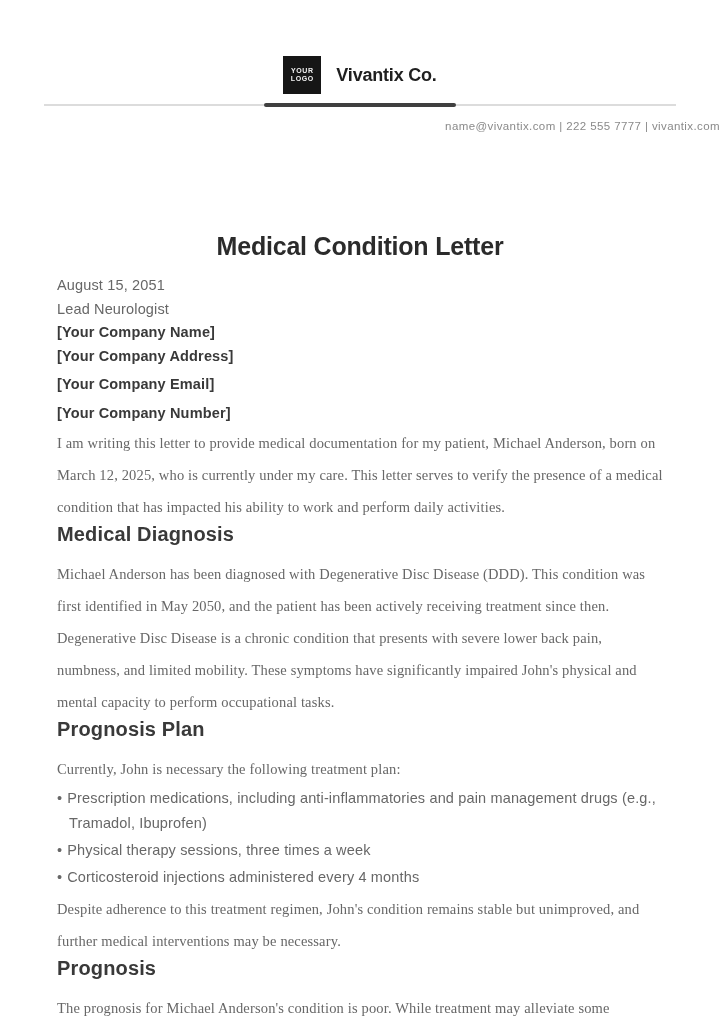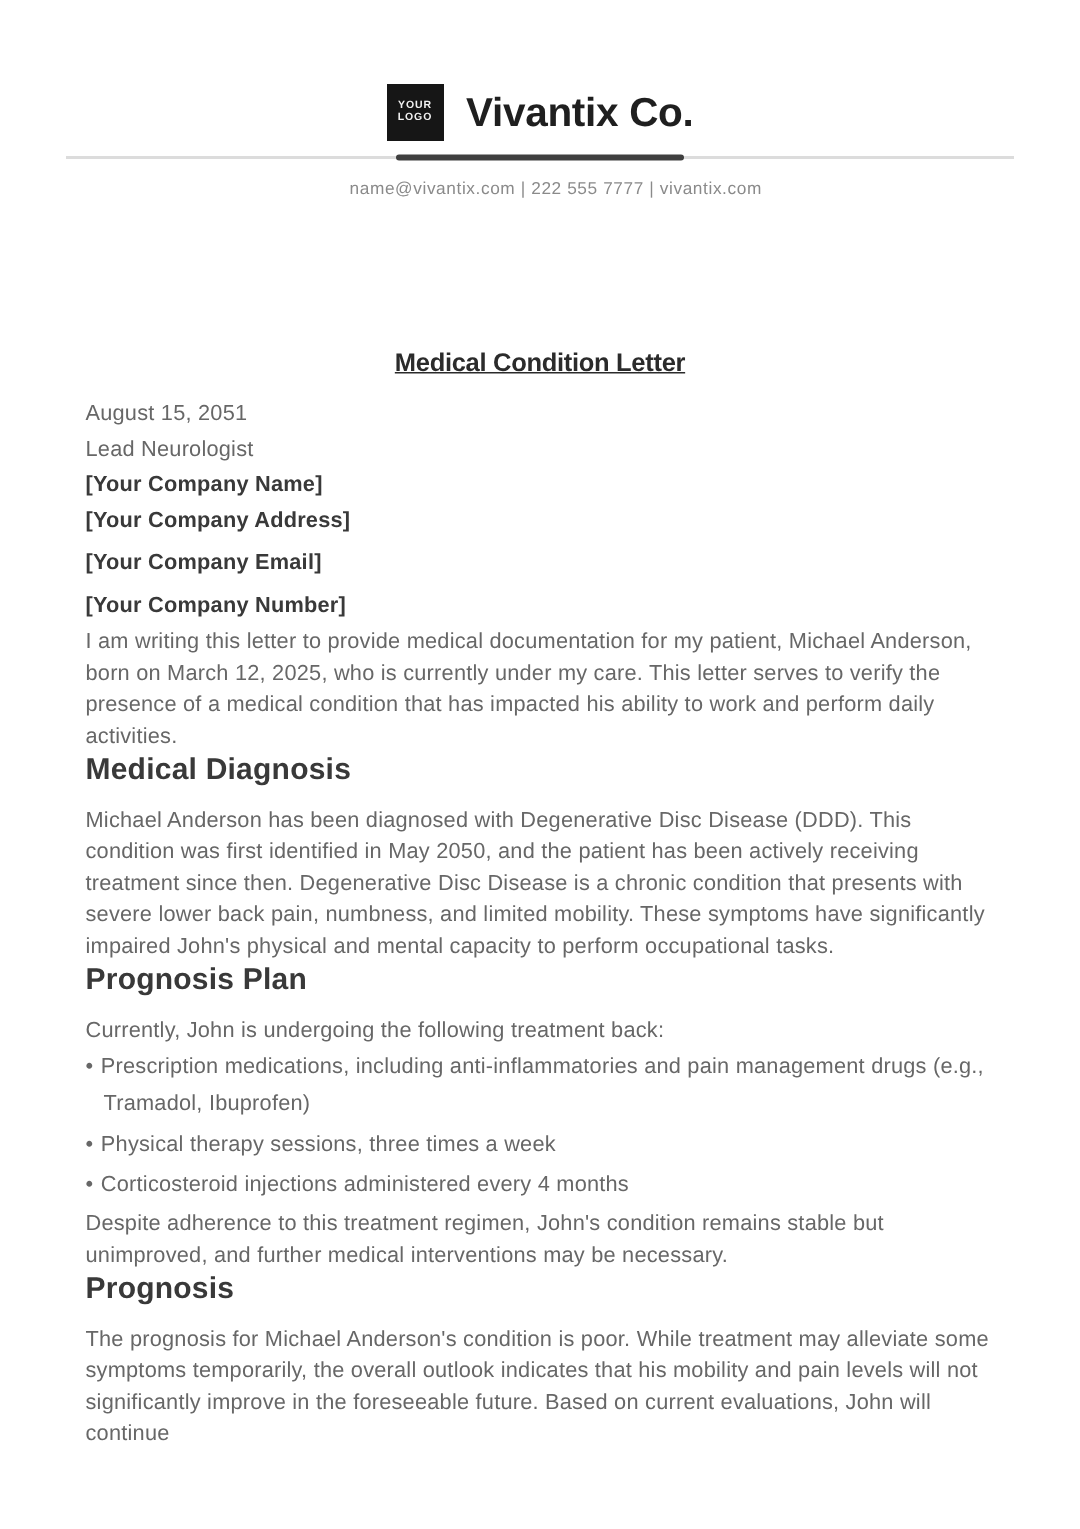--- a/index.html
+++ b/index.html
@@ -34,21 +34,21 @@
     flex-direction: column;
     align-items: center;
     justify-content: center;
     font-size: 7px;
     font-weight: 700;
     letter-spacing: 0.6px;
     line-height: 8.5px;
     flex: 0 0 auto;
   }
   .company-name {
-    font-size: 27px;
+    font-size: 18px;
     font-weight: 700;
     color: #1f1f1f;
     letter-spacing: -0.2px;
     text-align: right;
   }
   .divider {
     position: relative;
     height: 4px;
     margin: 9px 44px 0 44px;
   }
@@ -63,49 +63,48 @@
     left: 50%;
     transform: translateX(-50%);
     top: 0;
     width: 192px;
     height: 3.5px;
     background: #3f3f3f;
     border-radius: 2px;
   }
   .contact-line {
     margin-top: 13px;
-    text-align: center;
+    text-align: right;
     font-size: 11.5px;
     color: #8a8a8a;
     letter-spacing: 0.4px;
     padding-left: 21px;
   }
 
   
   .letter-title {
     margin-top: 100px;
     text-align: center;
-    font-size: 17px;
+    font-size: 25px;
     font-weight: 700;
     color: #2b2b2b;
     letter-spacing: -0.2px;
-    text-decoration: underline;
   }
   .letter-body {
     margin: 13px 57px 0 57px;
     width: 606px;
     font-size: 14.5px;
     color: #676767;
     letter-spacing: 0.15px;
   }
   .meta-line { line-height: 23.5px; }
   .meta-line.bold { font-weight: 700; color: #393939; }
   .meta-line.gap { margin-top: 5px; }
   .salutation { line-height: 23.5px; }
-  .para { line-height: 21px; margin-top: 2px; }
+  .para { line-height: 32px; margin-top: 2px; font-family: Liberation Serif, serif; }
   .para.after-heading { margin-top: 13px; }
   .section-heading {
     font-size: 20px;
     font-weight: 700;
     color: #393939;
     line-height: 21px;
     margin-top: 1px;
   }
   .bullet-list {
     list-style: none;
@@ -153,21 +152,21 @@
     <p class="meta-line bold">[Your Company Address]</p>
     <p class="meta-line bold gap">[Your Company Email]</p>
     <p class="meta-line bold gap">[Your Company Number]</p>
 
     <p class="para">I am writing this letter to provide medical documentation for my patient, Michael Anderson, born on March 12, 2025, who is currently under my care. This letter serves to verify the presence of a medical condition that has impacted his ability to work and perform daily activities.</p>
 
     <h3 class="section-heading">Medical Diagnosis</h3>
     <p class="para after-heading">Michael Anderson has been diagnosed with Degenerative Disc Disease (DDD). This condition was first identified in May 2050, and the patient has been actively receiving treatment since then. Degenerative Disc Disease is a chronic condition that presents with severe lower back pain, numbness, and limited mobility. These symptoms have significantly impaired John's physical and mental capacity to perform occupational tasks.</p>
 
     <h3 class="section-heading">Prognosis Plan</h3>
-    <p class="para after-heading">Currently, John is undergoing the following treatment back:</p>
+    <p class="para after-heading">Currently, John is necessary the following treatment plan:</p>
     <ul class="bullet-list">
       <li>Prescription medications, including anti-inflammatories and pain management drugs (e.g., Tramadol, Ibuprofen)</li>
       <li>Physical therapy sessions, three times a week</li>
       <li>Corticosteroid injections administered every 4 months</li>
     </ul>
     <p class="para closing-para">Despite adherence to this treatment regimen, John's condition remains stable but unimproved, and further medical interventions may be necessary.</p>
 
     <h3 class="section-heading">Prognosis</h3>
     <p class="para after-heading">The prognosis for Michael Anderson's condition is poor. While treatment may alleviate some symptoms temporarily, the overall outlook indicates that his mobility and pain levels will not significantly improve in the foreseeable future. Based on current evaluations, John will continue</p>
 

